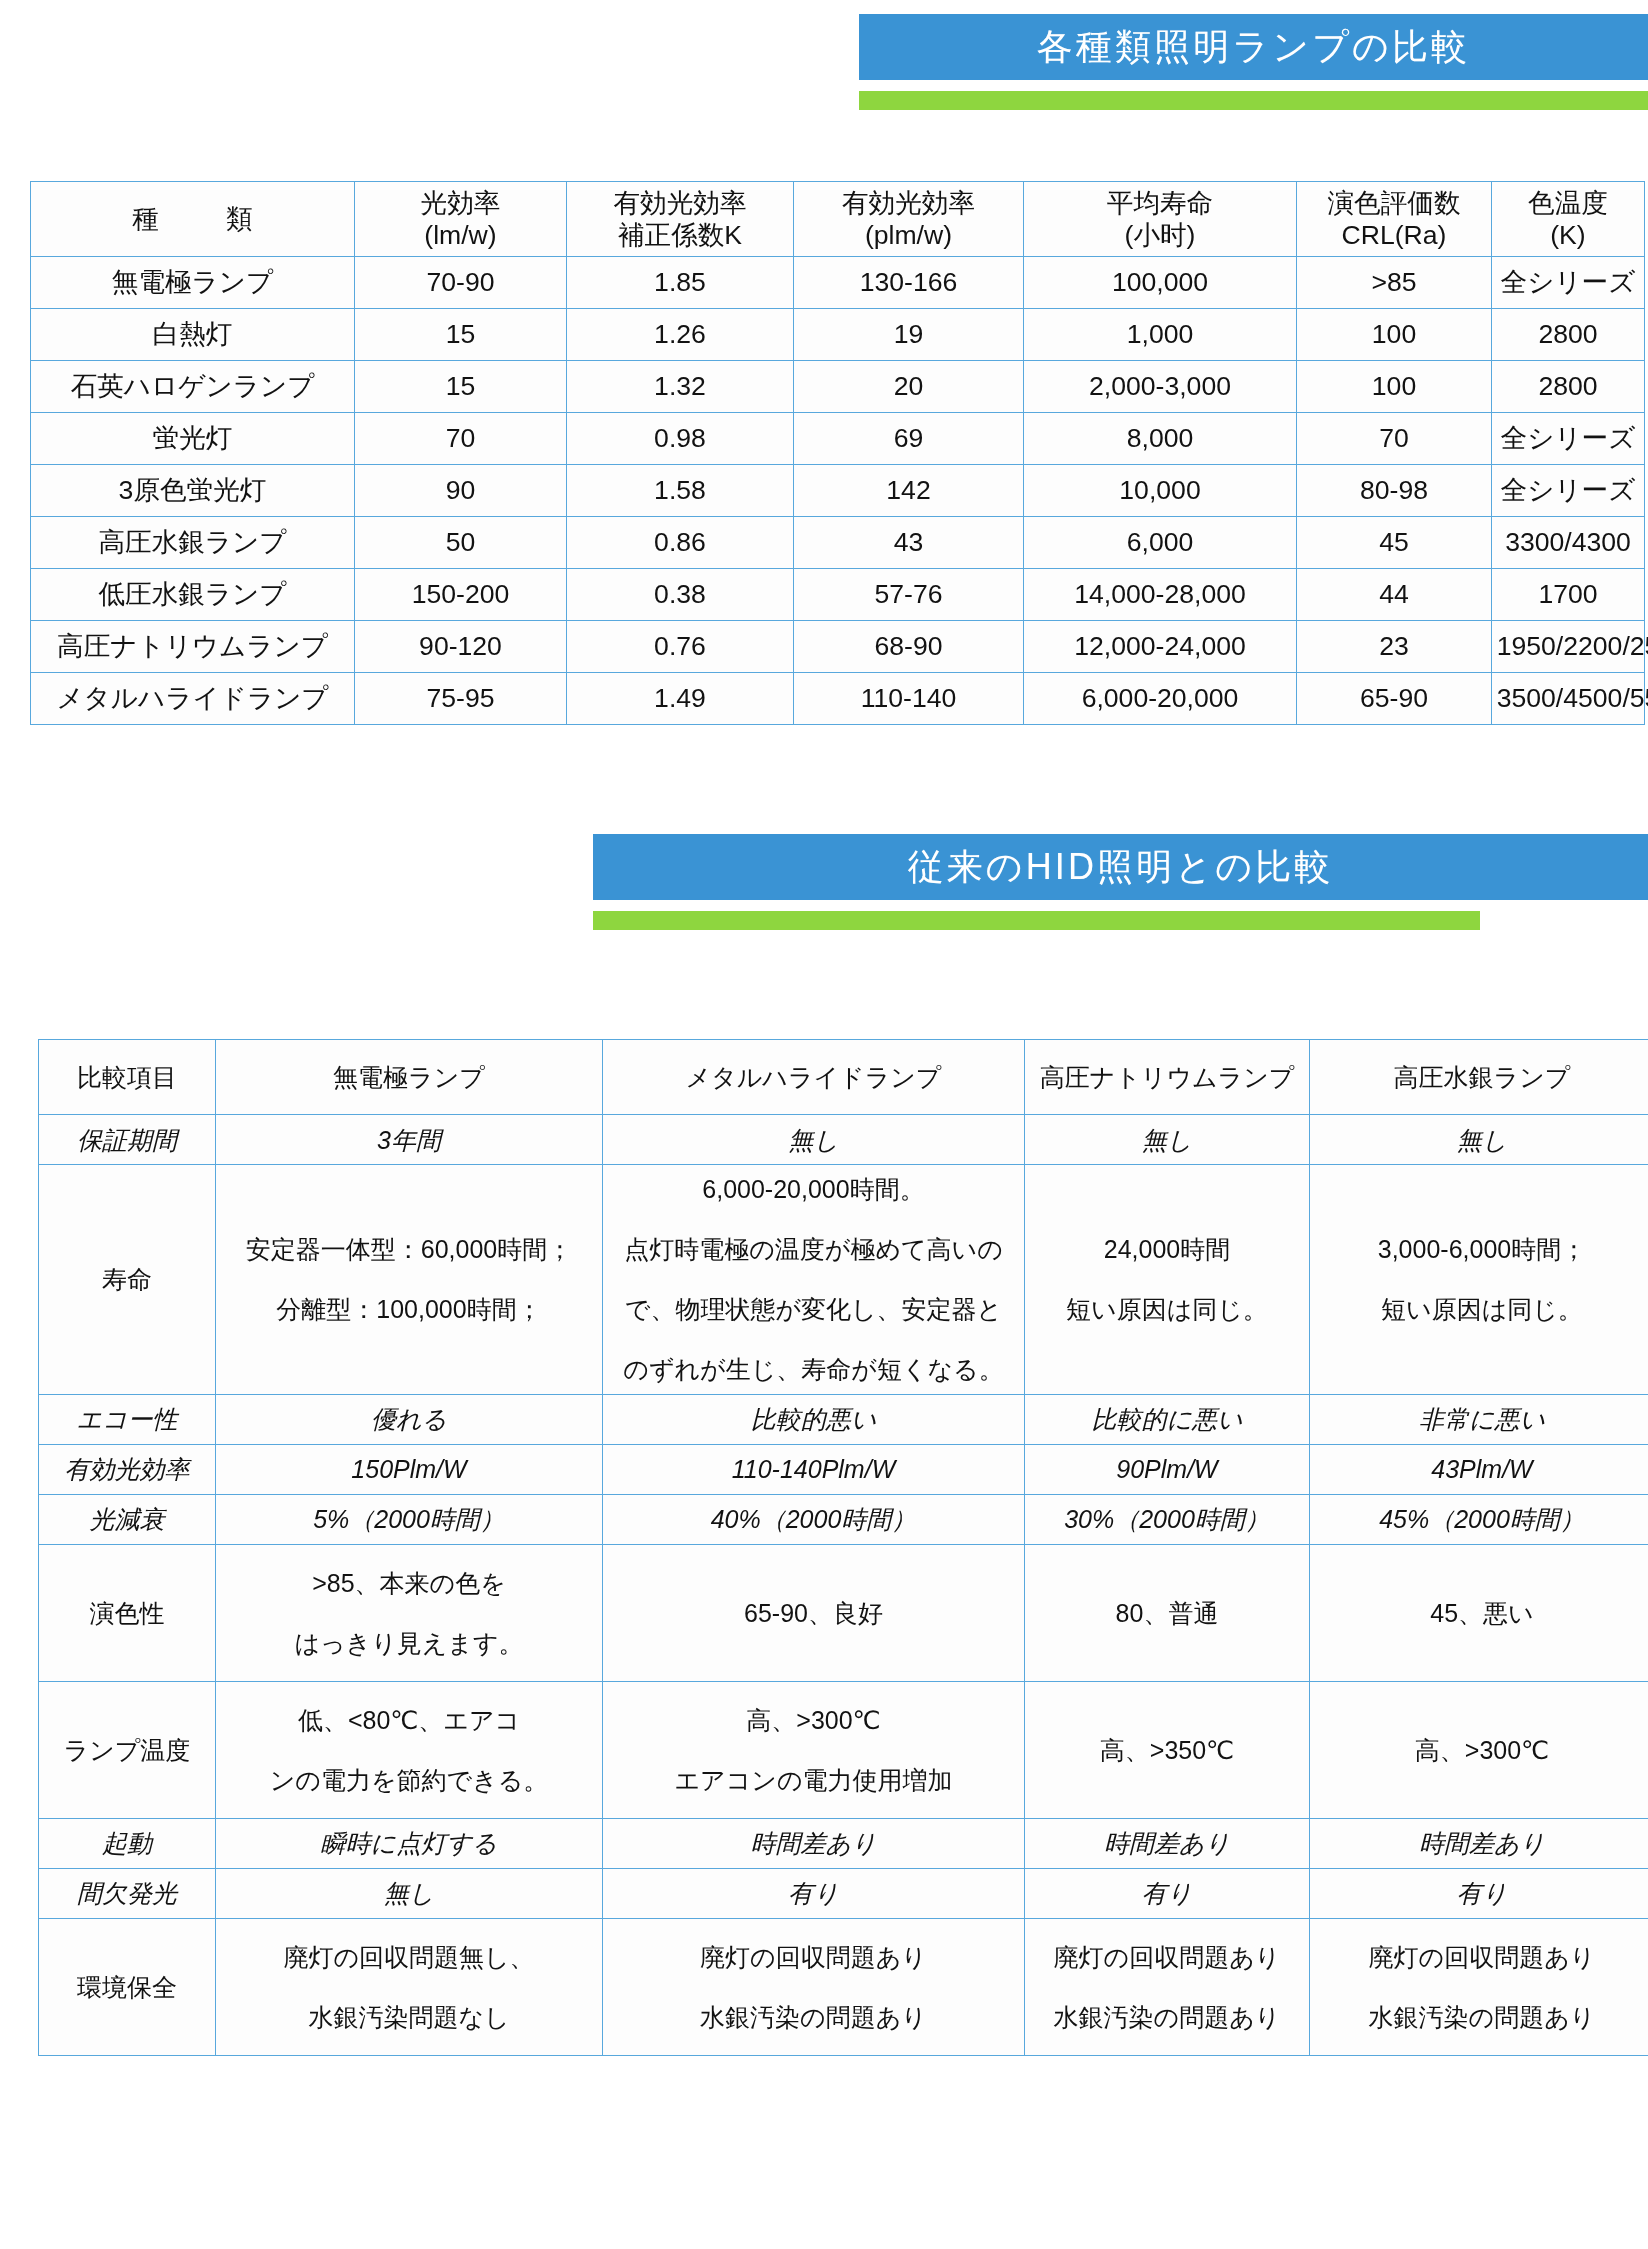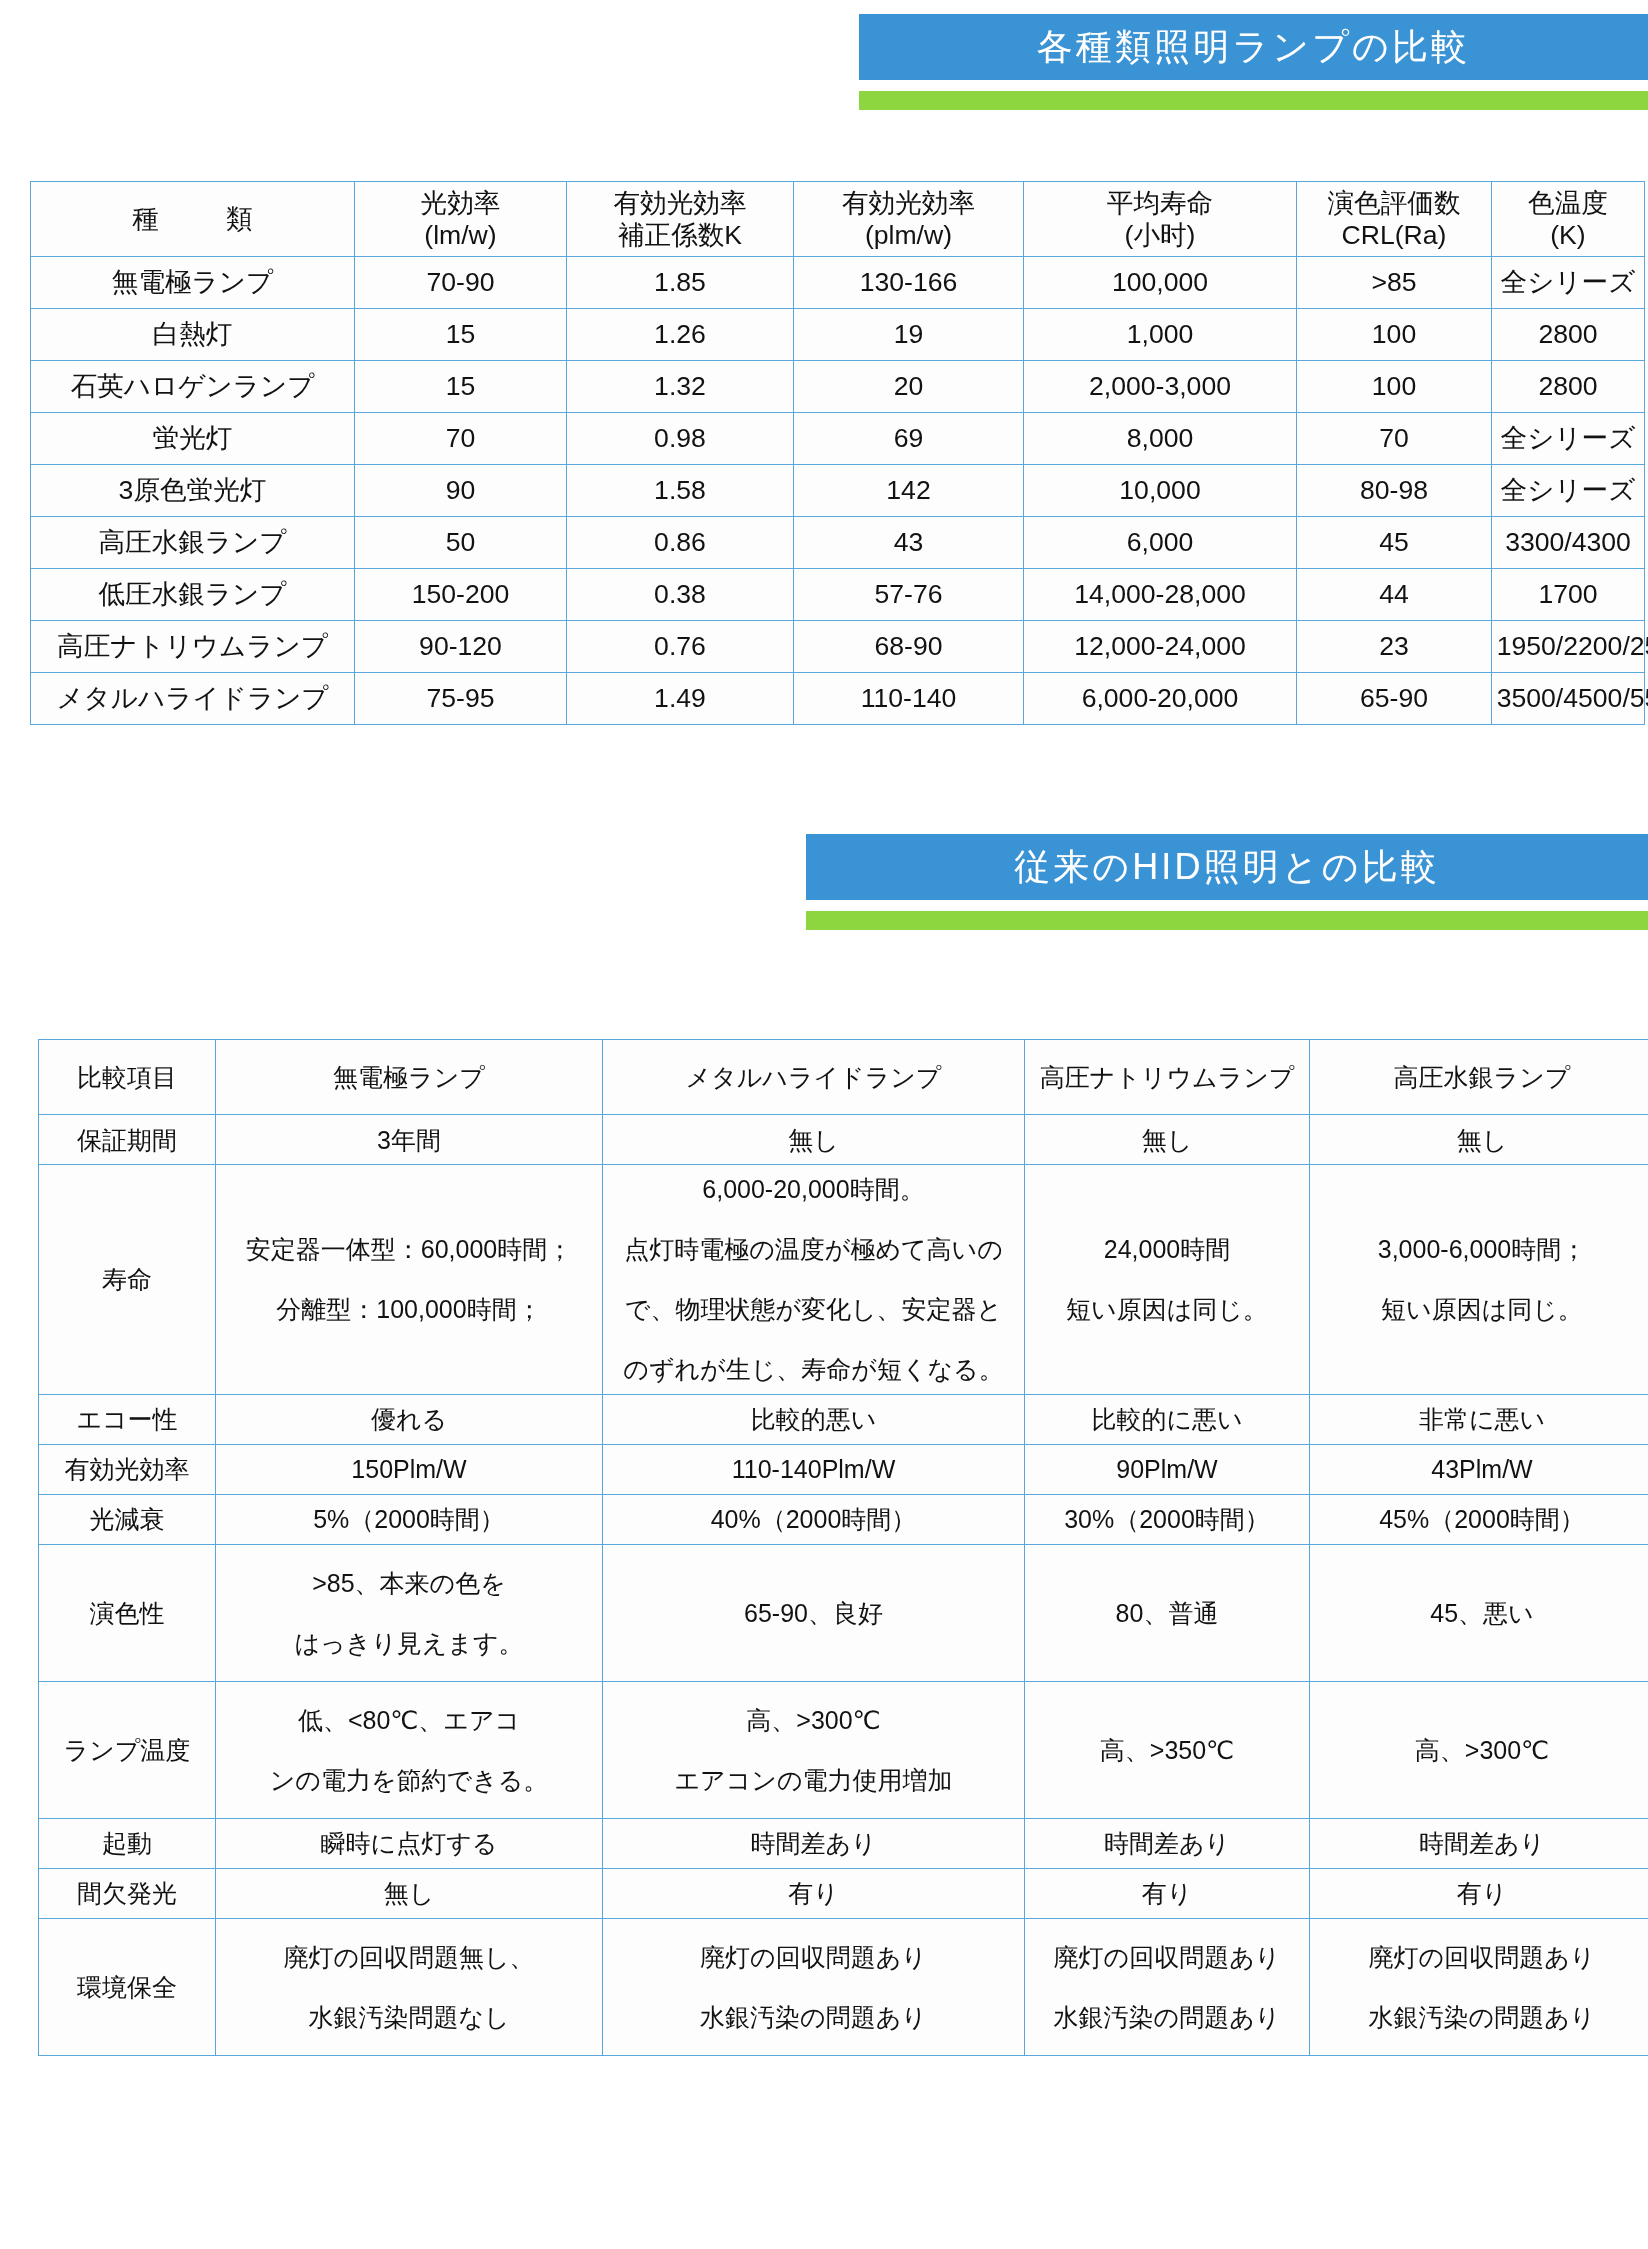--- a/index.html
+++ b/index.html
@@ -34,21 +34,21 @@
     text-shadow: 0 0 0.8px rgba(255,255,255,0.35);
   }
   .banner-underline {
     background: #8ed63f;
   }
 
   #banner1 { top: 14px; width: 789px; }
   #banner1 .banner-bar { height: 66px; }
   #banner1 .banner-underline { height: 19px; margin-top: 11px; width: 887px; }
 
-  #banner2 { top: 834px; width: 842px; }
+  #banner2 { top: 834px; width: 1055px; }
   #banner2 .banner-bar { height: 66px; }
   #banner2 .banner-underline { height: 19px; margin-top: 11px; width: 887px; }
 
   
   table.grid {
     position: absolute;
     border-collapse: collapse;
     table-layout: fixed;
   }
   table.grid td, table.grid th {
@@ -88,21 +88,21 @@
   }
   #table2 td, #table2 th {
     font-size: 25px;
     line-height: 1.2;
     padding: 9.4px 7.8px;
   }
   #table2 .ln { display: block; }
   #table2 .ln + .ln { margin-top: 30px; }
   #table2 .rowlabel { font-size: 25px; }
 
-  .h-short td { height: 50px; }
+  .h-short td { height: 50px; font-style: italic; }
   .h-mid td { height: 75px; }
   .h-tall td { height: 137px; }
   .h-life td { height: 211px; }
 </style>
 </head>
 <body>
 
 <div class="banner-wrap" id="banner1">
   <div class="banner-bar">各種類照明ランプの比較</div>
   <div class="banner-underline"></div>

